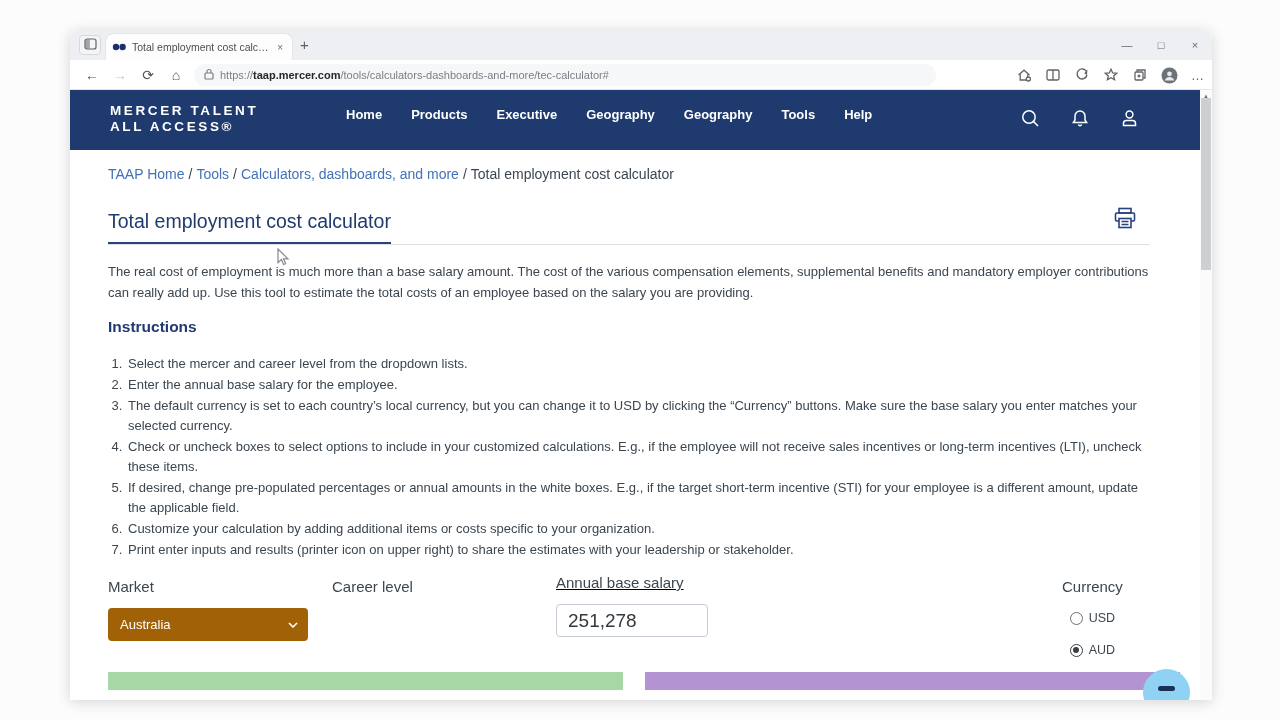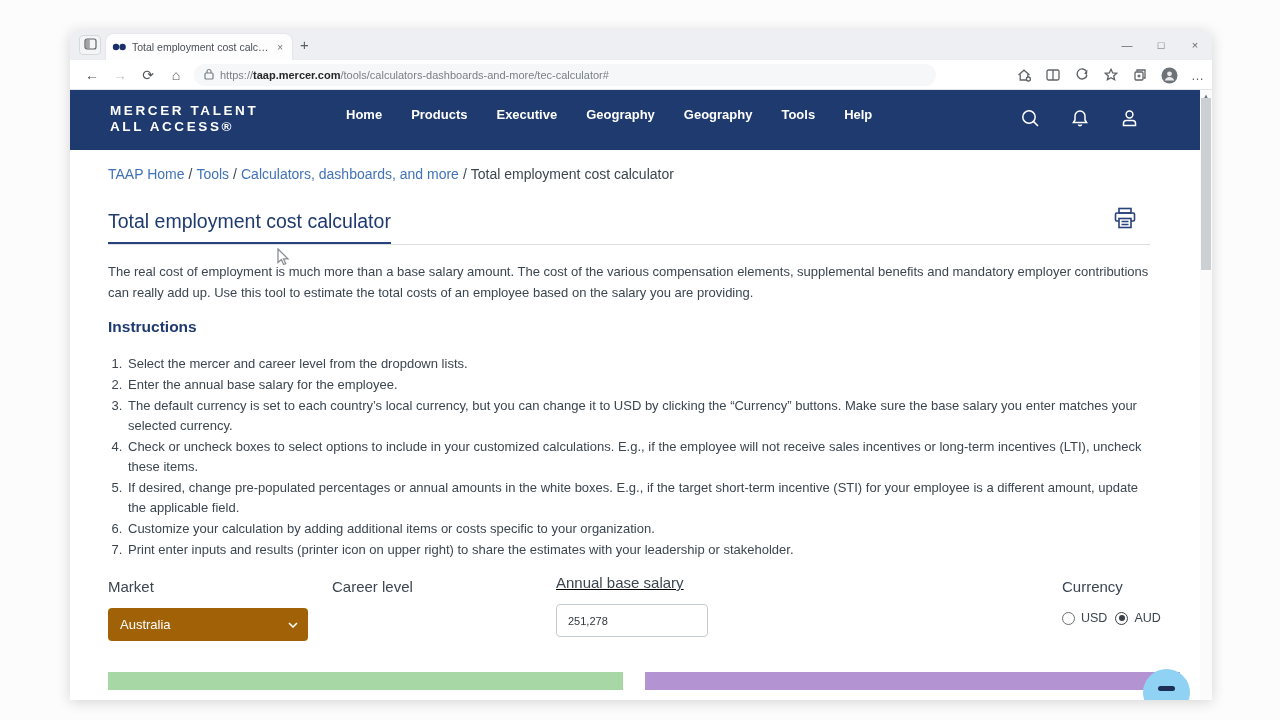--- a/index.html
+++ b/index.html
@@ -64,23 +64,23 @@
   .instr-list { position:absolute; left:40px; top:264px; width:1046px; font-size:13px; line-height:20px;
     color:#3b4650; padding-left:16px; }
   .instr-list li { margin-bottom:1px; padding-left:2px; }
 
   
   .field { position:absolute; }
   .field-label { font-size:15px; color:#3b4650; margin-bottom:13px; }
   .select-box { width:200px; height:33px; background:#a16207; border-radius:4px; color:#fff; font-size:13px;
     display:flex; align-items:center; padding:0 12px; position:relative; }
   .select-box svg { position:absolute; right:10px; }
-  .text-input { width:152px; height:33px; border:1px solid #c6ccd4; border-radius:4px; font-size:11px;
+  .text-input { width:152px; height:33px; border:1px solid #c6ccd4; border-radius:4px; font-size:19px;
     color:#33383d; padding:0 11px; font-family:"Liberation Sans", sans-serif; outline:none; background:#fff; }
-  .radio-row { display:flex; align-items:center; gap:8px; margin-top:16px; }
+  .radio-row { display:flex; align-items:center; gap:18px; margin-top:16px;flex-direction:column; }
   .radio-opt { display:flex; align-items:center; gap:6px; font-size:12.5px; color:#3b4650; }
   .radio { width:13px; height:13px; border:1.5px solid #6b7075; border-radius:50%; position:relative; background:#fff; }
   .radio.checked { border-color:#3a3f45; }
   .radio.checked::after { content:""; position:absolute; inset:2.5px; background:#3a3f45; border-radius:50%; }
 
   
   .panel-green { position:absolute; left:38px; top:582px; width:515px; height:18px; background:#a6d7a4; }
   .panel-purple { position:absolute; left:575px; top:582px; width:535px; height:18px; background:#b493d3; }
   .chat-widget { position:absolute; left:1073px; top:579px; width:47px; height:47px; border-radius:50%;
     background:#8fd2f3; z-index:5; }

